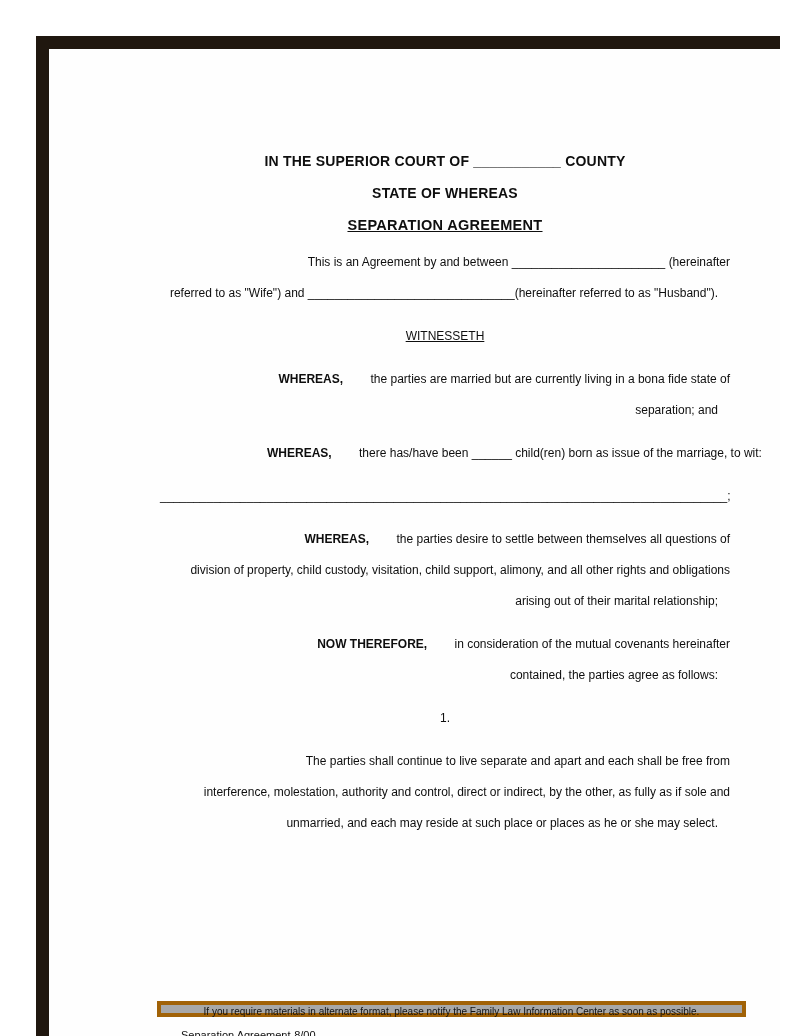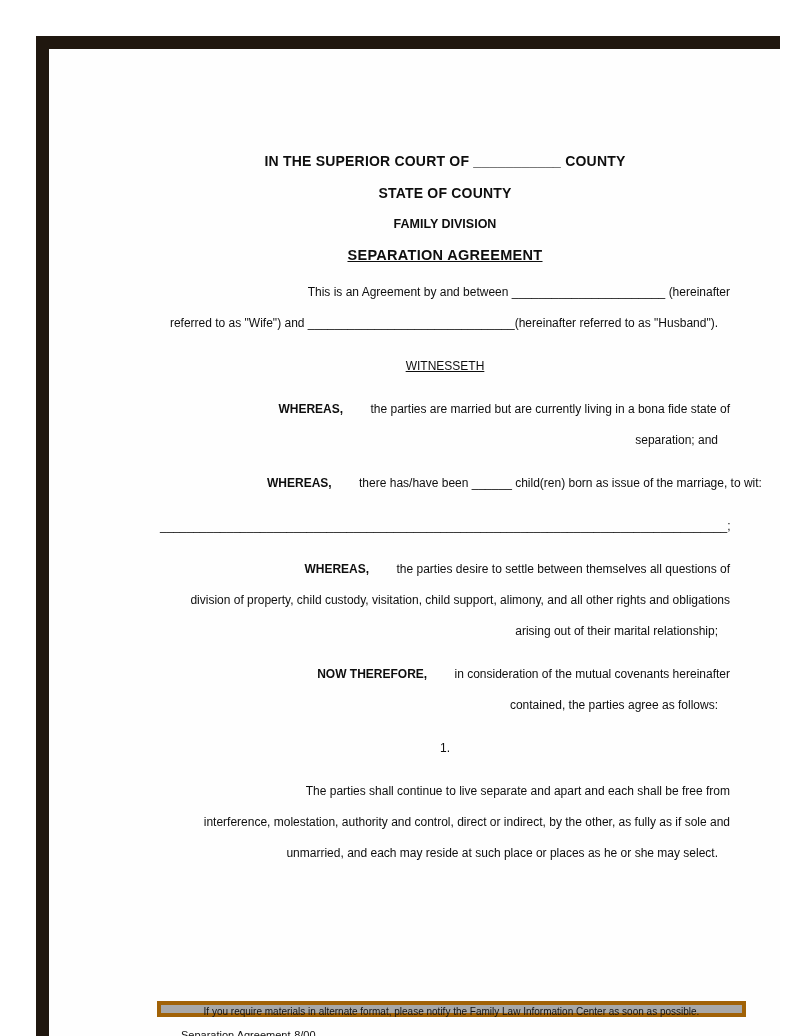--- a/index.html
+++ b/index.html
@@ -52,22 +52,21 @@
 </style>
 </head>
 <body>
 
 <div class="frame">
 
   <div class="content">
 
     <div class="court-header">
       <div class="hdr-main">IN THE SUPERIOR COURT OF ___________ COUNTY</div>
-      <div class="hdr-main">STATE OF COUNTY</div>
-      <div class="hdr-sub">FAMILY DIVISION</div>
+      <div class="hdr-main">STATE OF WHEREAS</div>
     </div>
 
 
     <div class="doc-title">SEPARATION AGREEMENT</div>
 
     <div class="body-text">
 
       <p class="para"><span>This is an Agreement by and between _______________________ (hereinafter referred to as "Wife") and _______________________________(hereinafter referred to as "Husband").</span></p>
 
       <div class="center-line underlined">WITNESSETH</div>

